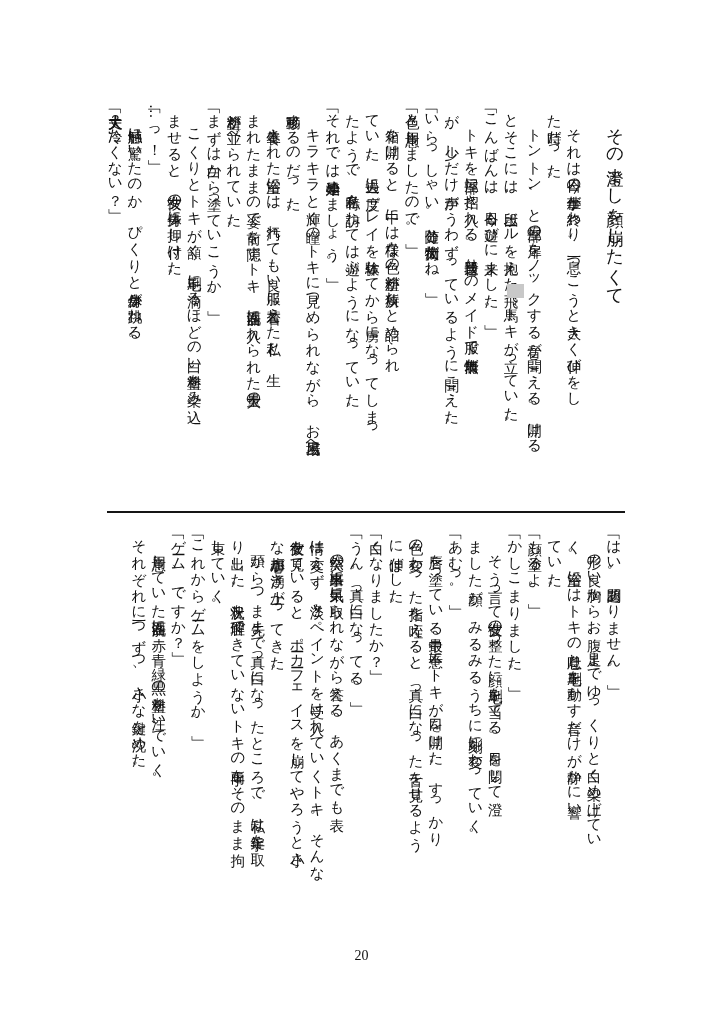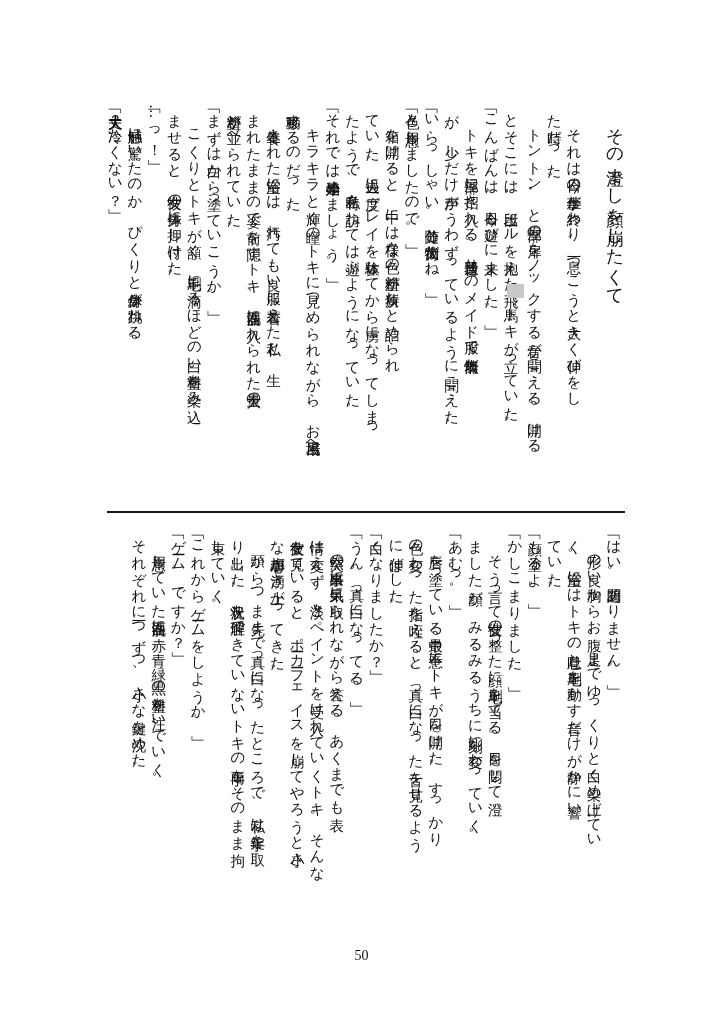--- a/index.html
+++ b/index.html
@@ -133,15 +133,15 @@
     <div class="ln">な加虐心が湧き上がってきた。</div>
     <div class="ln">　頭からつま先まで真っ白になったところで、私は手錠を取</div>
     <div class="ln">り出した。状況を理解できていないトキの両手をそのまま拘</div>
     <div class="ln">束していく。</div>
     <div class="ln">「これからゲームをしようか。」</div>
     <div class="ln">「ゲーム、ですか？」</div>
     <div class="ln">　用意していた洗面器に赤、青、緑、黒の塗料を注いでいく。</div>
     <div class="ln">それぞれに一つずつ、小さな鍵を沈めた。</div>
   </div>
 
-  <div class="page-number">50</div>
+  <div class="page-number">20</div>
 
 </div>
 
 </body></html>

